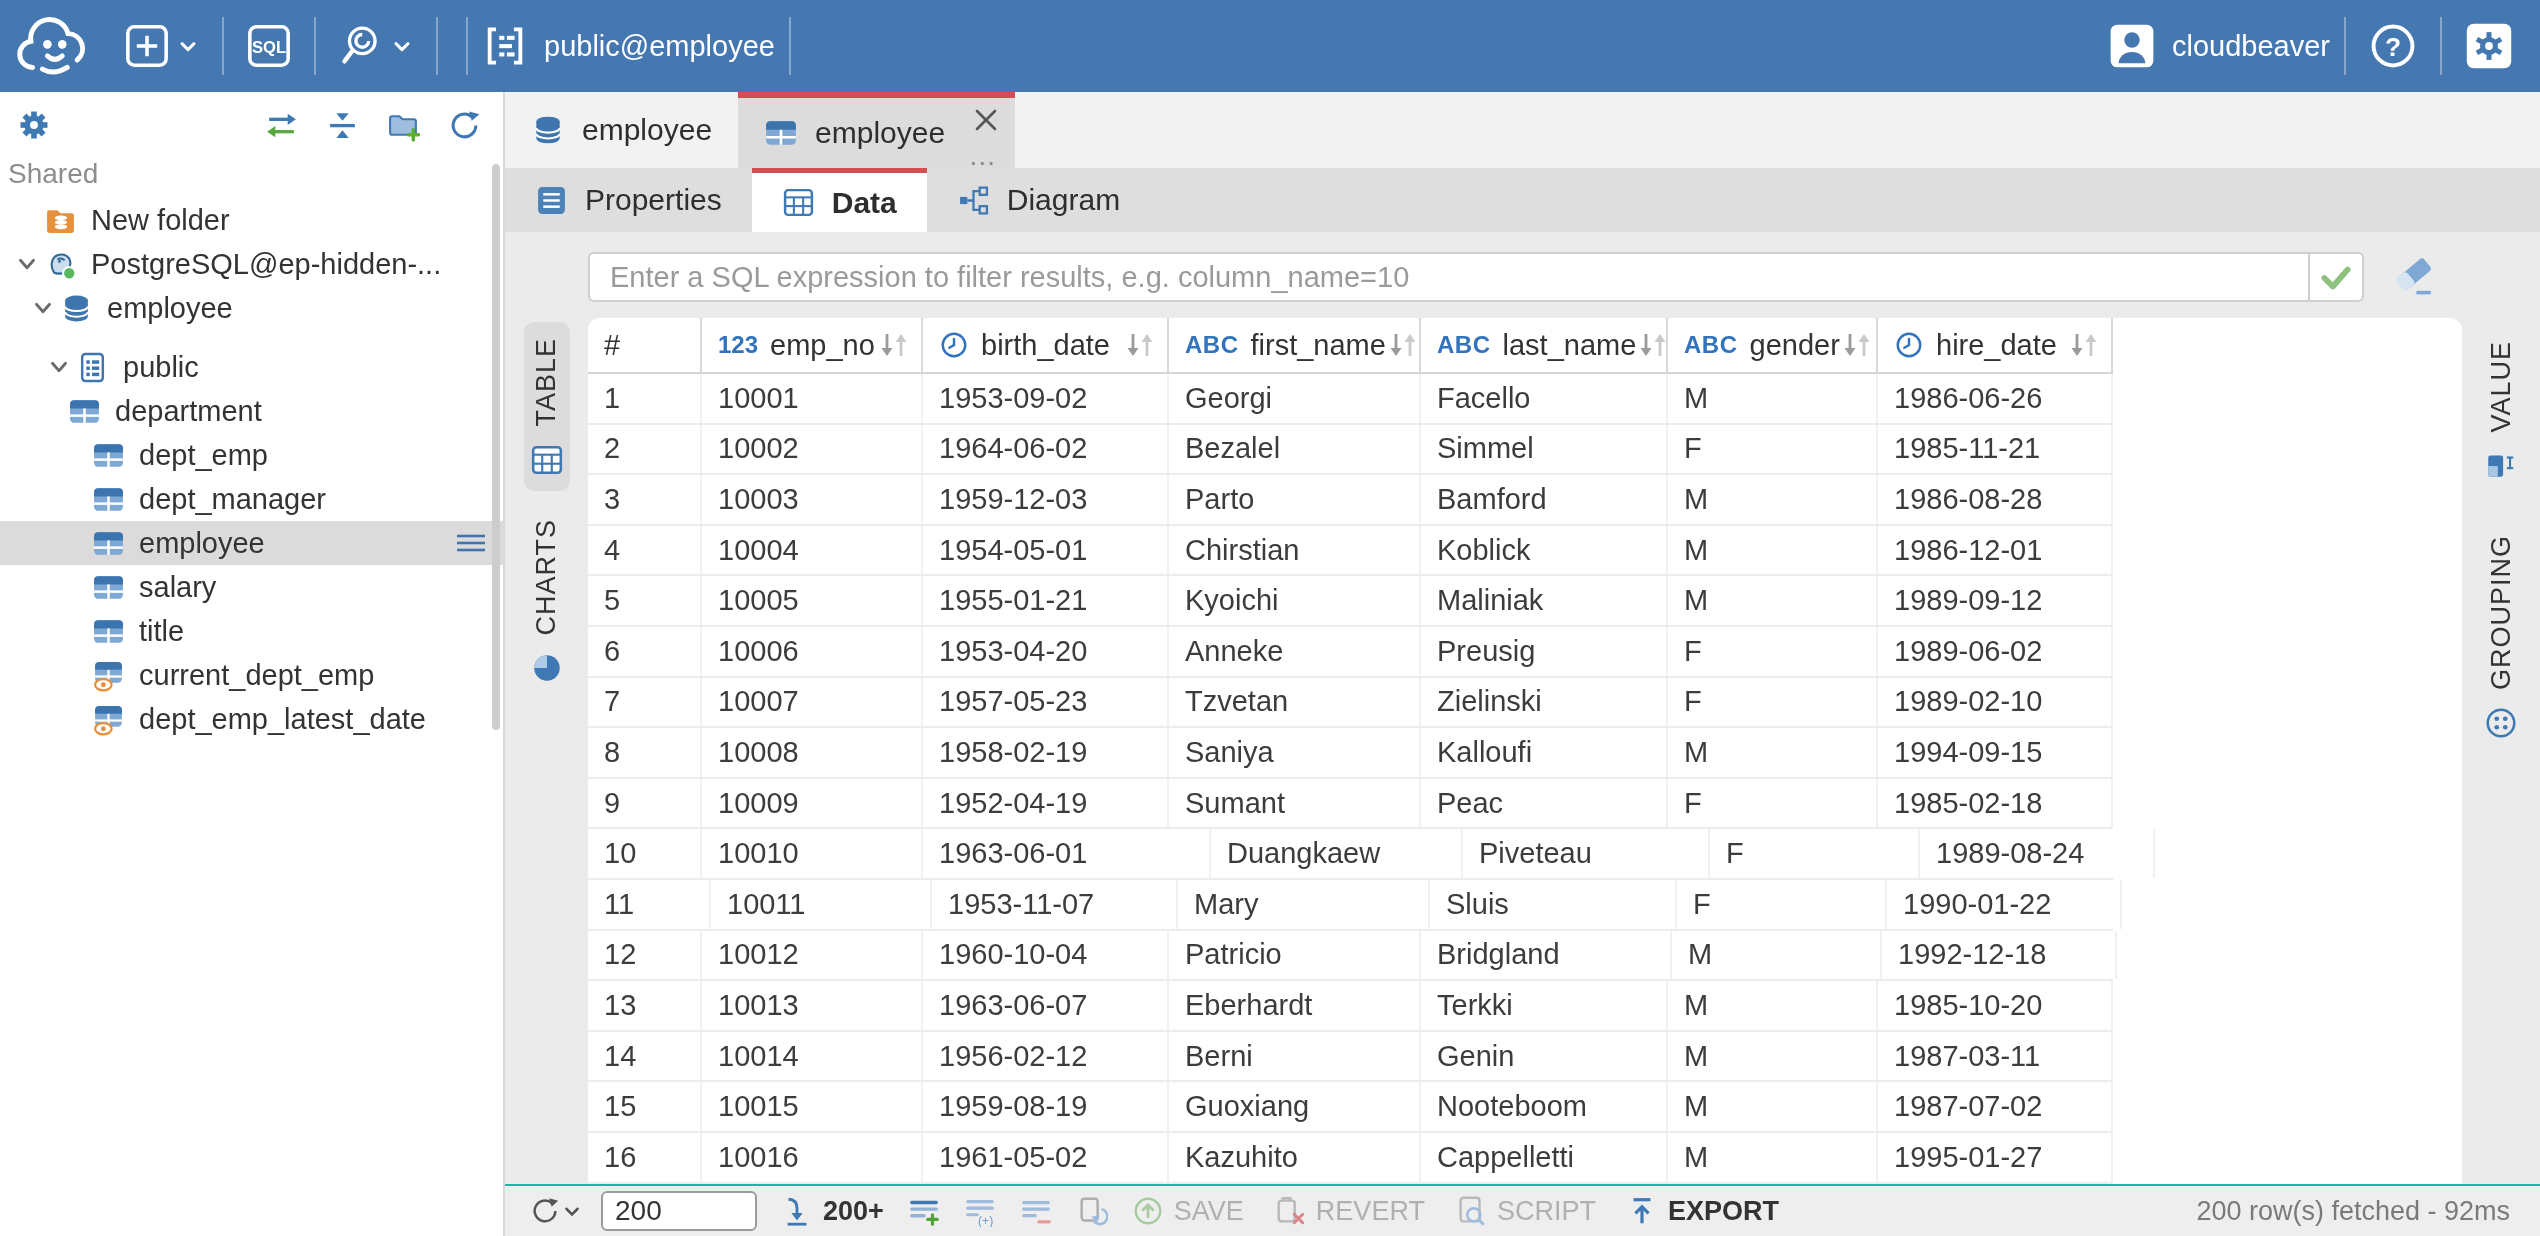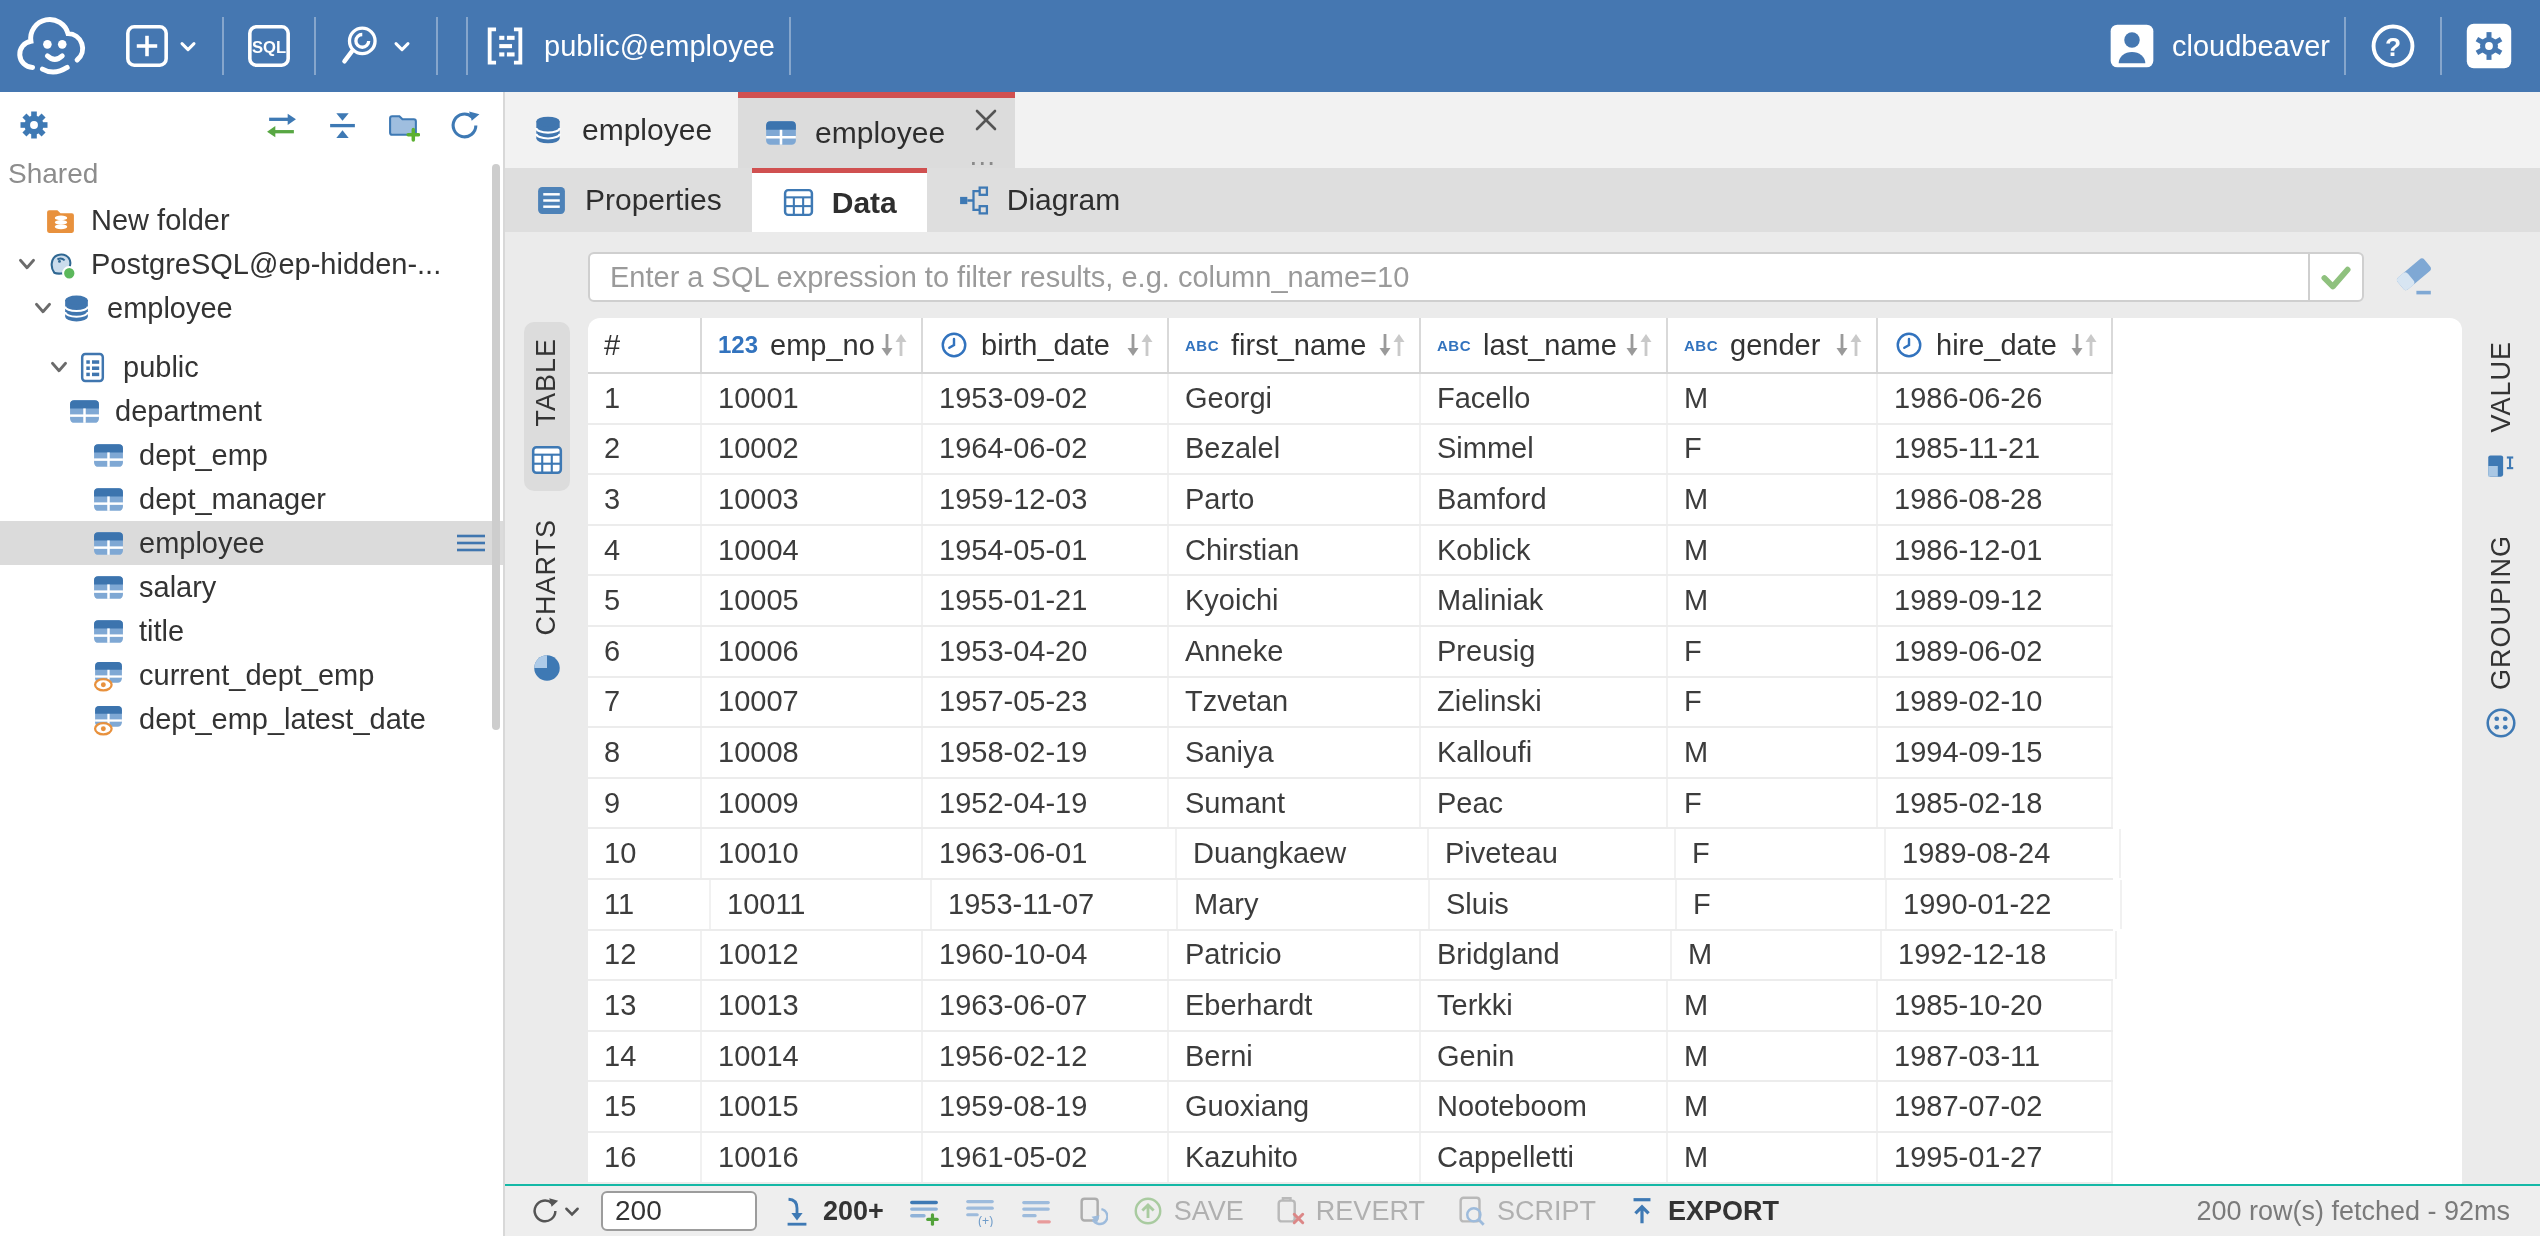--- a/index.html
+++ b/index.html
@@ -83,21 +83,21 @@
   .vstrip.left .vtab:first-child { margin-top:4px; }
   .vstrip.left .vtab + .vtab { margin-top:12px; }
   .vstrip.right .vtab:first-child { margin-top:7px; }
   .vstrip.right .vtab + .vtab { margin-top:22px; }
 
   .grid-wrap { flex:1; background:#fff; border-radius:12px 12px 0 0; overflow:hidden; }
   .grid { width:1525px; }
   .g-header { display:flex; height:56px; border-bottom:2px solid #d5d5d5; }
   .g-hcell { display:flex; align-items:center; border-right:2px solid #d9d9d9; padding-left:16px; font-size:29px; color:#333; flex:none; }
   .g-hcell .num { color:#3273BE; font-size:24px; font-weight:600; margin-right:12px; }
-  .g-hcell .abc { color:#3273BE; font-size:15px; font-weight:700; letter-spacing:.5px; margin-right:12px; }
+  .g-hcell .abc { color:#3273BE; font-size:24px; font-weight:700; letter-spacing:.5px; margin-right:12px; }
   .g-hcell .clock { width:30px; height:30px; margin-right:12px; flex:none; }
   .sort { width:34px; height:30px; margin-left:auto; margin-right:10px; flex:none; }
   .g-row { display:flex; height:50.6px; border-bottom:2px solid #ececec; }
   .g-cell { border-right:2px solid #f1f1f1; padding-left:16px; display:flex; align-items:center; font-size:29px; color:#3c3c3c; white-space:nowrap; overflow:hidden; flex:none; }
 
   
   .toolbar { height:52px; flex:none; background:#eeeeee; border-top:2px solid #14b8a6; display:flex; align-items:center; padding:0 30px 0 24px; }
   .tl-btn { display:flex; align-items:center; flex:none; }
   .tl-icon { width:32px; height:32px; }
   .tl-chev { width:18px; height:18px; margin-left:2px; }
@@ -759,21 +759,21 @@
                 <div class="g-cell" style="width: 221px;">10009</div>
                 <div class="g-cell" style="width: 246px;">1952-04-19</div>
                 <div class="g-cell" style="width: 252px;">Sumant</div>
                 <div class="g-cell" style="width: 247px;">Peac</div>
                 <div class="g-cell" style="width: 210px;">F</div>
                 <div class="g-cell" style="width: 235px;">1985-02-18</div>
               </div>
               <div class="g-row">
                 <div class="g-cell" style="width: 114px;">10</div>
                 <div class="g-cell" style="width: 221px;">10010</div>
-                <div class="g-cell" style="width: 254px;">1963-06-01</div>
+                <div class="g-cell" style="width: 288px;">1963-06-01</div>
                 <div class="g-cell" style="width: 252px;">Duangkaew</div>
                 <div class="g-cell" style="width: 247px;">Piveteau</div>
                 <div class="g-cell" style="width: 210px;">F</div>
                 <div class="g-cell" style="width: 235px;">1989-08-24</div>
               </div>
               <div class="g-row">
                 <div class="g-cell" style="width: 123px;">11</div>
                 <div class="g-cell" style="width: 221px;">10011</div>
                 <div class="g-cell" style="width: 246px;">1953-11-07</div>
                 <div class="g-cell" style="width: 252px;">Mary</div>

